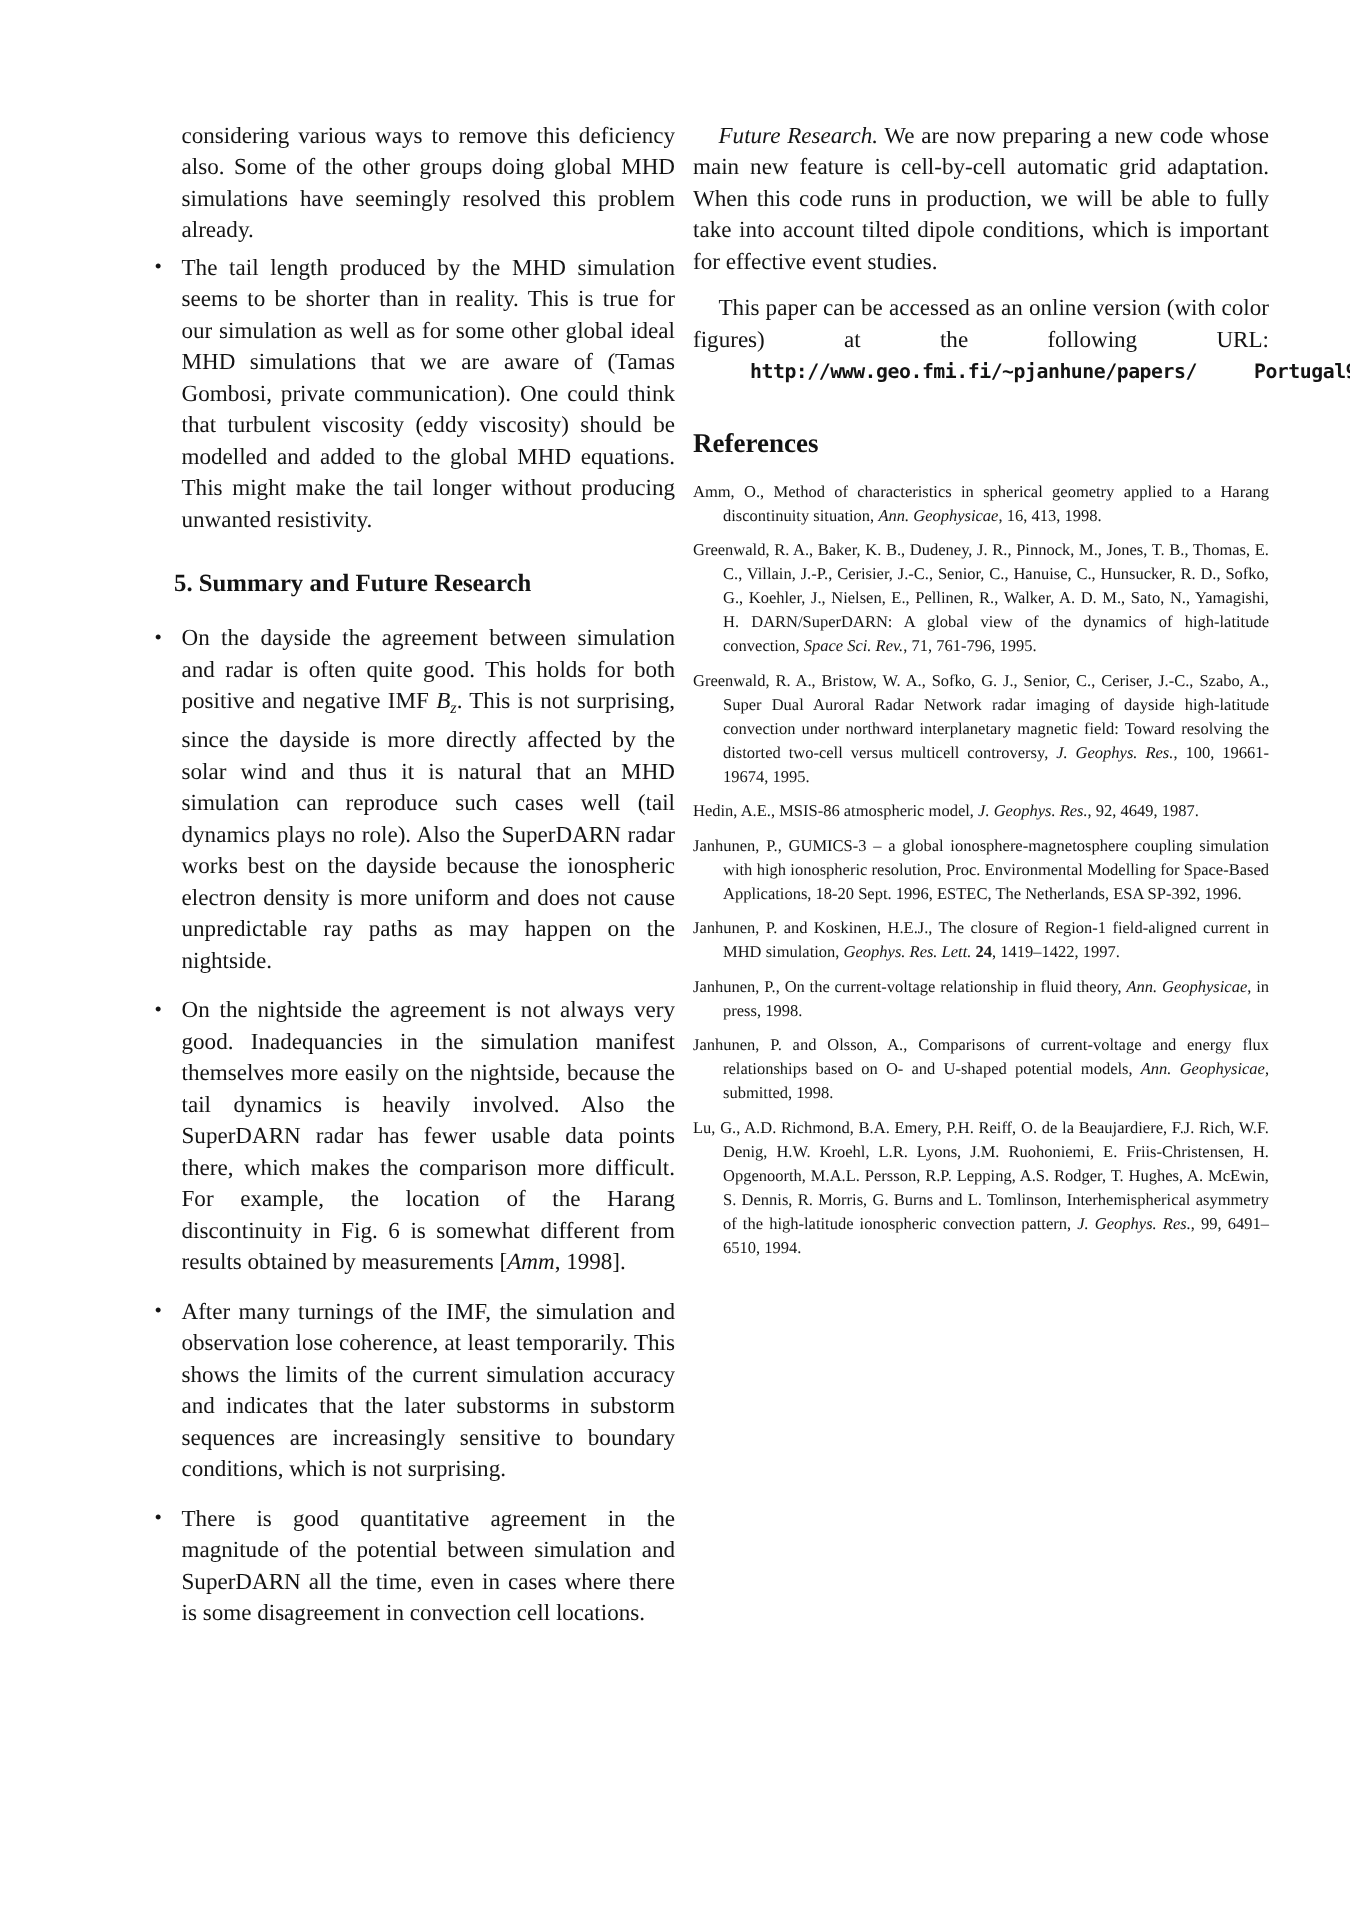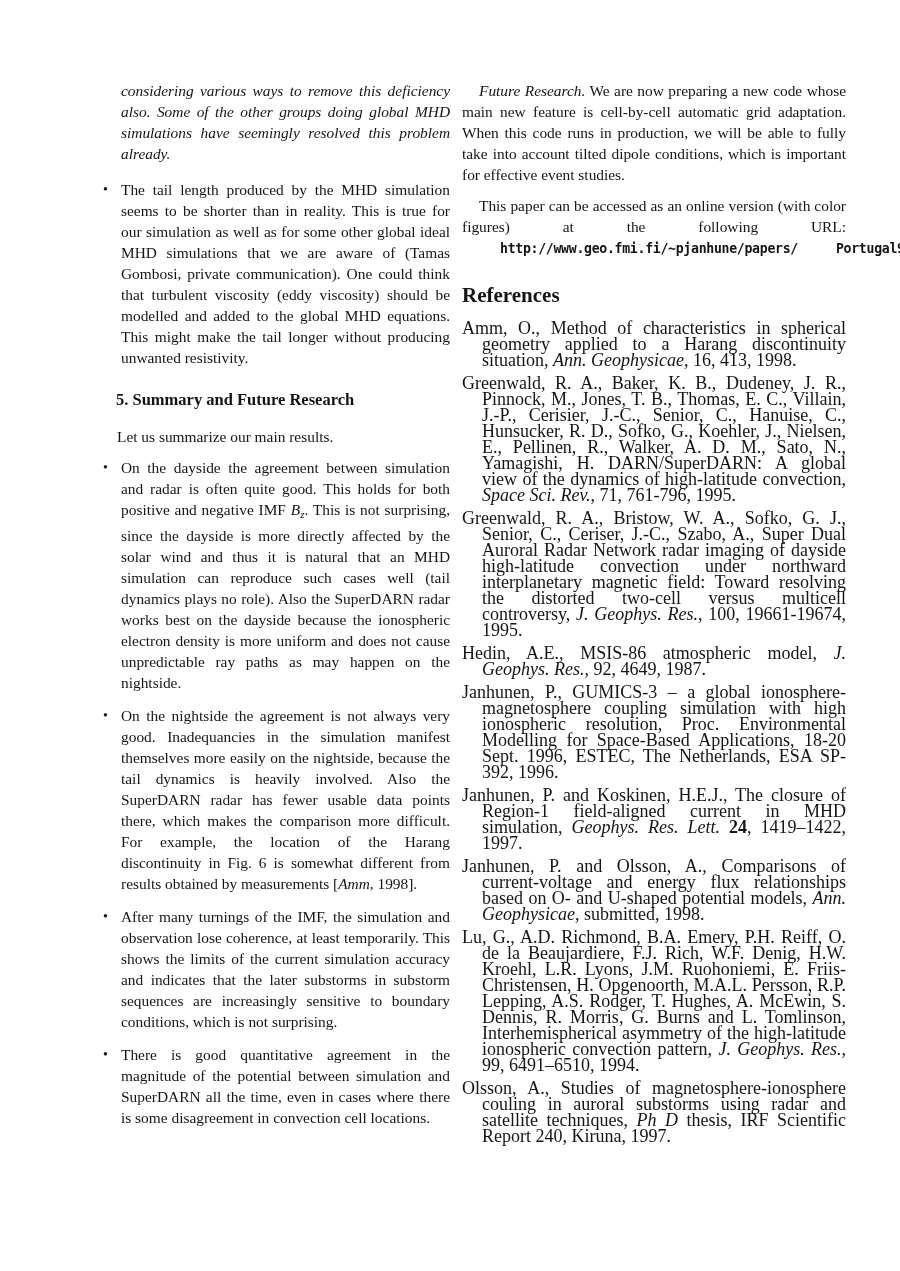--- a/index.html
+++ b/index.html
@@ -30,21 +30,21 @@
 
   .para {
     font-size: 15.4px;
     line-height: 21px;
     text-align: justify;
     margin: 0 0 10px 0;
   }
   .fl-indent { text-indent: 17px; }
 
   
-  .cont-body { padding-left: 21px; margin-bottom: 15px; font-style: italic; }
+  .cont-body { padding-left: 21px; margin-bottom: 4px; }
 
   .blist { margin: 0 0 4px 0; }
   .bullet-item {
     position: relative;
     padding-left: 21px;
     font-size: 15.4px;
     line-height: 21px;
     text-align: justify;
     margin-bottom: 12px;
   }
@@ -55,29 +55,29 @@
     font-size: 14px;
   }
 
   .section-heading {
     font-size: 16.5px;
     font-weight: bold;
     margin: 22px 0 16px 16px;
     line-height: 20px;
   }
   .refs-heading {
-    font-size: 21px;
+    font-size: 18px;
     font-weight: bold;
     margin: 24px 0 13px 0;
     line-height: 24px;
   }
 
   .refs { }
   .ref {
-    font-size: 18px;
+    font-size: 11px;
     line-height: 16px;
     text-align: justify;
     padding-left: 20px;
     text-indent: -20px;
     margin-bottom: 7px;
   }
 
   .i  { font-style: italic; }
   .b  { font-weight: bold; }
   .tt {
@@ -102,21 +102,20 @@
     <div class="col-left">
       <div class="para cont-body"><span>considering various ways to remove this deficiency also. Some of the other groups doing global MHD simulations have seemingly resolved this problem already.</span></div>
 
       <div class="blist">
           <div class="bullet-item"><span class="marker">•</span><span><span>The tail length produced by the MHD simulation seems to be shorter than in reality. This is true for our simulation as well as for some other global ideal MHD simulations that we are aware of (Tamas Gombosi, private communication). One could think that turbulent viscosity (eddy viscosity) should be modelled and added to the global MHD equations. This might make the tail longer without producing unwanted resistivity.</span></span></div>
         </div>
 
 
       <div class="section-heading"><span>5. Summary and Future Research</span></div>
 
-      <div class="para fl-indent"><span>Let us summarize our main results.</span></div>
 
       <div class="blist">
           <div class="bullet-item"><span class="marker">•</span><span><span>On the dayside the agreement between simulation and radar is often quite good. This holds for both positive and negative IMF </span><span class="i">B</span><span class="sub">z</span><span>. This is not surprising, since the dayside is more directly affected by the solar wind and thus it is natural that an MHD simulation can reproduce such cases well (tail dynamics plays no role). Also the SuperDARN radar works best on the dayside because the ionospheric electron density is more uniform and does not cause unpredictable ray paths as may happen on the nightside.</span></span></div>
           <div class="bullet-item"><span class="marker">•</span><span><span>On the nightside the agreement is not always very good. Inadequancies in the simulation manifest themselves more easily on the nightside, because the tail dynamics is heavily involved. Also the SuperDARN radar has fewer usable data points there, which makes the comparison more difficult. For example, the location of the Harang discontinuity in Fig. 6 is somewhat different from results obtained by measurements [</span><span class="i">Amm</span><span>, 1998].</span></span></div>
           <div class="bullet-item"><span class="marker">•</span><span><span>After many turnings of the IMF, the simulation and observation lose coherence, at least temporarily. This shows the limits of the current simulation accuracy and indicates that the later substorms in substorm sequences are increasingly sensitive to boundary conditions, which is not surprising.</span></span></div>
           <div class="bullet-item"><span class="marker">•</span><span><span>There is good quantitative agreement in the magnitude of the potential between simulation and SuperDARN all the time, even in cases where there is some disagreement in convection cell locations.</span></span></div>
         </div>
     </div>
 
     <div class="col-right">
@@ -126,20 +125,20 @@
 
       <div class="refs-heading">References</div>
 
       <div class="refs">
           <div class="ref"><span>Amm, O., Method of characteristics in spherical geometry applied to a Harang discontinuity situation, </span><span class="i">Ann. Geophysicae</span><span>, 16, 413, 1998.</span></div>
           <div class="ref"><span>Greenwald, R. A., Baker, K. B., Dudeney, J. R., Pinnock, M., Jones, T. B., Thomas, E. C., Villain, J.-P., Cerisier, J.-C., Senior, C., Hanuise, C., Hunsucker, R. D., Sofko, G., Koehler, J., Nielsen, E., Pellinen, R., Walker, A. D. M., Sato, N., Yamagishi, H. DARN/SuperDARN: A global view of the dynamics of high-latitude convection, </span><span class="i">Space Sci. Rev.</span><span>, 71, 761-796, 1995.</span></div>
           <div class="ref"><span>Greenwald, R. A., Bristow, W. A., Sofko, G. J., Senior, C., Ceriser, J.-C., Szabo, A., Super Dual Auroral Radar Network radar imaging of dayside high-latitude convection under northward interplanetary magnetic field: Toward resolving the distorted two-cell versus multicell controversy, </span><span class="i">J. Geophys. Res.</span><span>, 100, 19661-19674, 1995.</span></div>
           <div class="ref"><span>Hedin, A.E., MSIS-86 atmospheric model, </span><span class="i">J. Geophys. Res.</span><span>, 92, 4649, 1987.</span></div>
           <div class="ref"><span>Janhunen, P., GUMICS-3 – a global ionosphere-magnetosphere coupling simulation with high ionospheric resolution, Proc. Environmental Modelling for Space-Based Applications, 18-20 Sept. 1996, ESTEC, The Netherlands, ESA SP-392, 1996.</span></div>
           <div class="ref"><span>Janhunen, P. and Koskinen, H.E.J., The closure of Region-1 field-aligned current in MHD simulation, </span><span class="i">Geophys. Res. Lett.</span><span> </span><span class="b">24</span><span>, 1419–1422, 1997.</span></div>
+          <div class="ref"><span>Janhunen, P., On the current-voltage relationship in fluid theory, </span><span class="i">Ann. Geophysicae</span><span>, in press, 1998.</span></div>
           <div class="ref"><span>Janhunen, P. and Olsson, A., Comparisons of current-voltage and energy flux relationships based on O- and U-shaped potential models, </span><span class="i">Ann. Geophysicae</span><span>, submitted, 1998.</span></div>
           <div class="ref"><span>Lu, G., A.D. Richmond, B.A. Emery, P.H. Reiff, O. de la Beaujardiere, F.J. Rich, W.F. Denig, H.W. Kroehl, L.R. Lyons, J.M. Ruohoniemi, E. Friis-Christensen, H. Opgenoorth, M.A.L. Persson, R.P. Lepping, A.S. Rodger, T. Hughes, A. McEwin, S. Dennis, R. Morris, G. Burns and L. Tomlinson, Interhemispherical asymmetry of the high-latitude ionospheric convection pattern, </span><span class="i">J. Geophys. Res.</span><span>, 99, 6491–6510, 1994.</span></div>
-          <div class="ref"><span>Olsson, A., Studies of magnetosphere-ionosphere couling in auroral substorms using radar and satellite techniques, </span><span class="i">Ph D</span><span> thesis, IRF Scientific Report 240, Kiruna, 1997.</span></div>
         </div>
     </div>
 
   </div>
 </div>
 
 </body></html>

